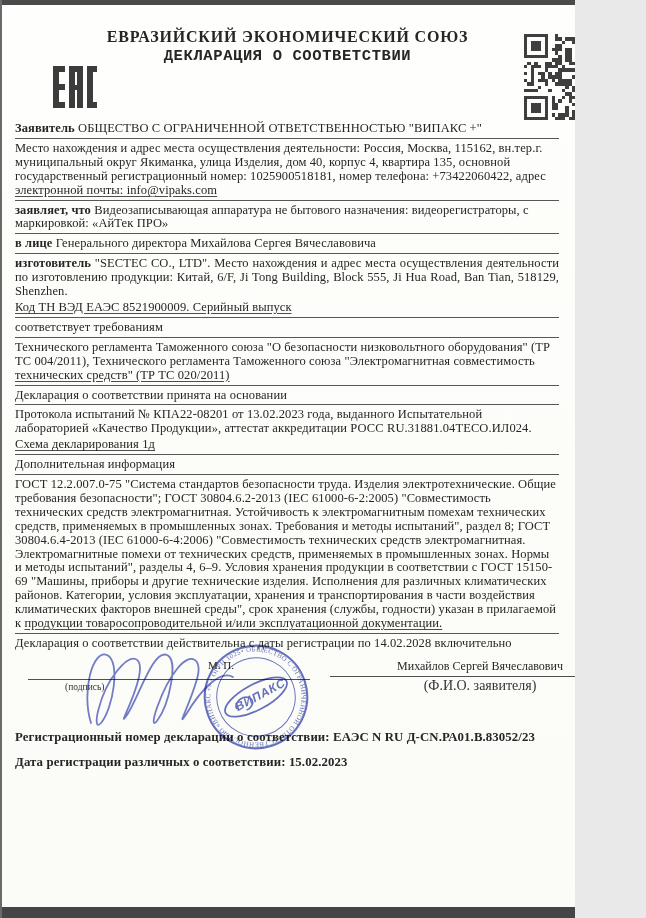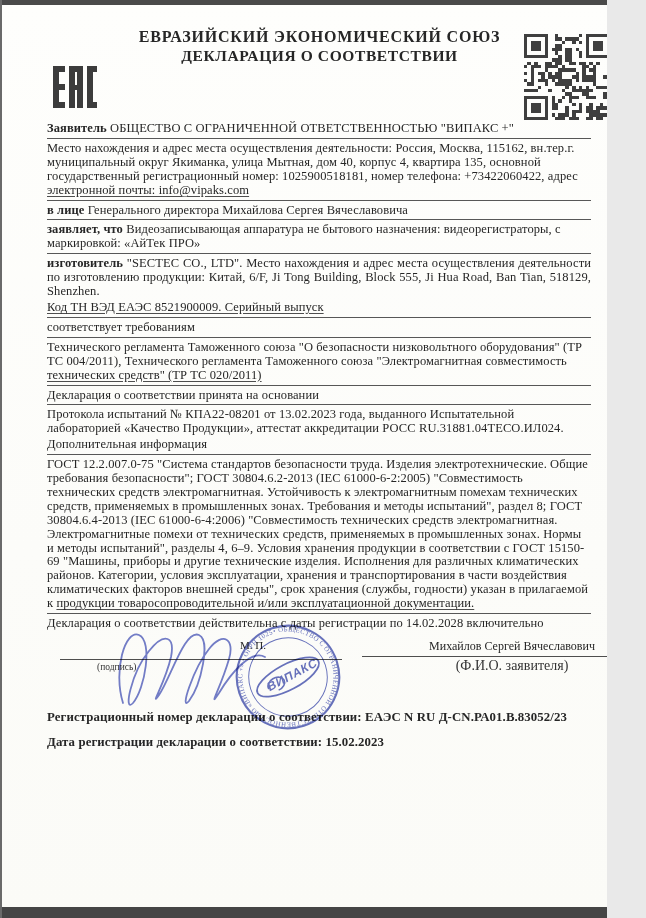--- a/index.html
+++ b/index.html
@@ -3,33 +3,32 @@
 <meta charset="utf-8">
 <style>
   html,body{margin:0;padding:0;background:#e9e9e9;}
   .page{
     position:relative;
     width:575px;height:918px;
     background:linear-gradient(180deg,#fefefc 0%,#fcfcf9 60%,#fbfbf7 100%);
     font-family:"Liberation Serif","DejaVu Serif",serif;
     color:#262626;
     overflow:hidden;
-    padding-left:32px;
   }
   
   .bar{position:absolute;background:#4a4a4a;}
   .bar-top{left:0;top:0;width:646px;height:5px;}
   .bar-bottom{left:0;top:907px;width:646px;height:11px;background:#454545;}
   .bar-right{left:637px;top:0;width:9px;height:918px;background:#454545;}
   .bar-left{left:0;top:0;width:2px;height:918px;background:#6a6a6a;}
 
   .doc-header{position:relative;height:92px;box-sizing:border-box;padding-top:28px;}
   .titles{text-align:center;line-height:18px;}
   .title-l1{font-size:16px;font-weight:bold;letter-spacing:0.8px;}
-  .title-l2{font-size:15.5px;font-weight:bold;letter-spacing:0.6px;margin-top:1px;}
+  .title-l2{font-size:15.5px;font-weight:bold;letter-spacing:0.6px;margin-top:1px;font-family:Liberation Mono, monospace;}
 
   .eac{position:absolute;left:53px;top:66px;width:44px;height:42px;}
   .qr{position:absolute;left:524px;top:34px;width:86px;height:86px;}
 
   .body{margin:30px 16px 0 15px;}
   .row{font-size:12.5px;line-height:13.9px;letter-spacing:0.1px;margin:0 0 2px 0;}
   .rule{border-bottom:1px solid #575757;padding-bottom:2px;margin-bottom:3px;}
   b{font-weight:bold;text-align:right;}
   .hdr{font-weight:normal;}
   .jus{text-align:justify;}
@@ -296,31 +295,31 @@
     </div>
   </div>
 
   <div class="body">
     <div class="row rule">
       <b>Заявитель</b>
       <span>ОБЩЕСТВО С ОГРАНИЧЕННОЙ ОТВЕТСТВЕННОСТЬЮ "ВИПАКС +"</span>
     </div>
 
     <div class="row rule">
-      <span>Место нахождения и адрес места осуществления деятельности: Россия, Москва, 115162, вн.тер.г. муниципальный округ Якиманка, улица Мытная, дом 40, корпус 4, квартира 135, основной государственный регистрационный номер: 1025900518181, номер телефона: +73422060422, адрес </span><span class="ul">электронной почты: info@vipaks.com</span>
+      <span>Место нахождения и адрес места осуществления деятельности: Россия, Москва, 115162, вн.тер.г. муниципальный округ Якиманка, улица Изделия, дом 40, корпус 4, квартира 135, основной государственный регистрационный номер: 1025900518181, номер телефона: +73422060422, адрес </span><span class="ul">электронной почты: info@vipaks.com</span>
+    </div>
+
+    <div class="row rule">
+      <b>заявляет, что</b>
+      <span>Видеозаписывающая аппаратура не бытового назначения: видеорегистраторы, с маркировкой: «АйТек ПРО»</span>
     </div>
 
     <div class="row rule">
       <b>в лице</b>
       <span>Генерального директора Михайлова Сергея Вячеславовича</span>
-    </div>
-
-    <div class="row rule">
-      <b>заявляет, что</b>
-      <span>Видеозаписывающая аппаратура не бытового назначения: видеорегистраторы, с маркировкой: «АйТек ПРО»</span>
     </div>
 
     <div class="row jus">
       <b>изготовитель</b>
       <span>"SECTEC CO., LTD". Место нахождения и адрес места осуществления деятельности по изготовлению продукции: Китай, 6/F, Ji Tong Building, Block 555, Ji Hua Road, Ban Tian, 518129, Shenzhen.</span>
     </div>
 
     <div class="row rule">
       <span class="ul">Код ТН ВЭД ЕАЭС 8521900009. Серийный выпуск</span>
     </div>
@@ -328,20 +327,23 @@
     <div class="row rule hdr">соответствует требованиям</div>
 
     <div class="row rule">
       <span>Технического регламента Таможенного союза "О безопасности низковольтного оборудования" (ТР ТС 004/2011), Технического регламента Таможенного союза "Электромагнитная совместимость </span><span class="ul">технических средств" (ТР ТС 020/2011)</span>
     </div>
 
     <div class="row rule hdr">Декларация о соответствии принята на основании</div>
 
     <div class="row">Протокола испытаний № КПА22-08201 от 13.02.2023 года, выданного Испытательной лабораторией «Качество Продукции», аттестат аккредитации РОСС RU.31881.04ТЕСО.ИЛ024.</div>
 
+    <div class="row rule">
+      <span class="ul">Схема декларирования 1д</span>
+    </div>
 
     <div class="row rule hdr">Дополнительная информация</div>
 
     <div class="row rule">
       <span>ГОСТ 12.2.007.0-75 "Система стандартов безопасности труда. Изделия электротехнические. Общие требования безопасности"; ГОСТ 30804.6.2-2013 (IEC 61000-6-2:2005)  "Совместимость технических средств электромагнитная. Устойчивость к электромагнитным помехам технических средств, применяемых в промышленных зонах. Требования и методы испытаний", раздел 8; ГОСТ 30804.6.4-2013 (IEC 61000-6-4:2006) "Совместимость технических средств электромагнитная. Электромагнитные помехи от технических средств, применяемых в промышленных зонах. Нормы и методы испытаний", разделы 4, 6–9. Условия хранения продукции в соответствии с ГОСТ 15150-69 "Машины, приборы и другие технические изделия. Исполнения для различных климатических районов. Категории, условия эксплуатации, хранения и транспортирования в части воздействия климатических факторов внешней среды", срок хранения (службы, годности) указан в прилагаемой к </span><span class="ul">продукции товаросопроводительной и/или эксплуатационной документации.</span>
     </div>
 
     <div class="row hdr">Декларация о соответствии действительна с даты регистрации по 14.02.2028 включительно</div>
   </div>
 
@@ -379,16 +381,16 @@
                C 112,76 98,100 110,82 C 122,62 142,38 156,46" fill="none" stroke="#4c59bd" stroke-width="1.8" stroke-linecap="round"></path>
     </svg>
   </div>
 
   <div class="reg-row reg-number">
     <span>Регистрационный номер декларации о соответствии:</span>
     <span>ЕАЭС N RU Д-CN.РА01.В.83052/23</span>
   </div>
 
   <div class="reg-row reg-date">
-    <span>Дата регистрации декларации о соответствии:</span>
+    <span>Дата регистрации различных о соответствии:</span>
     <span>15.02.2023</span>
   </div>
 </div>
 
 </body></html>

